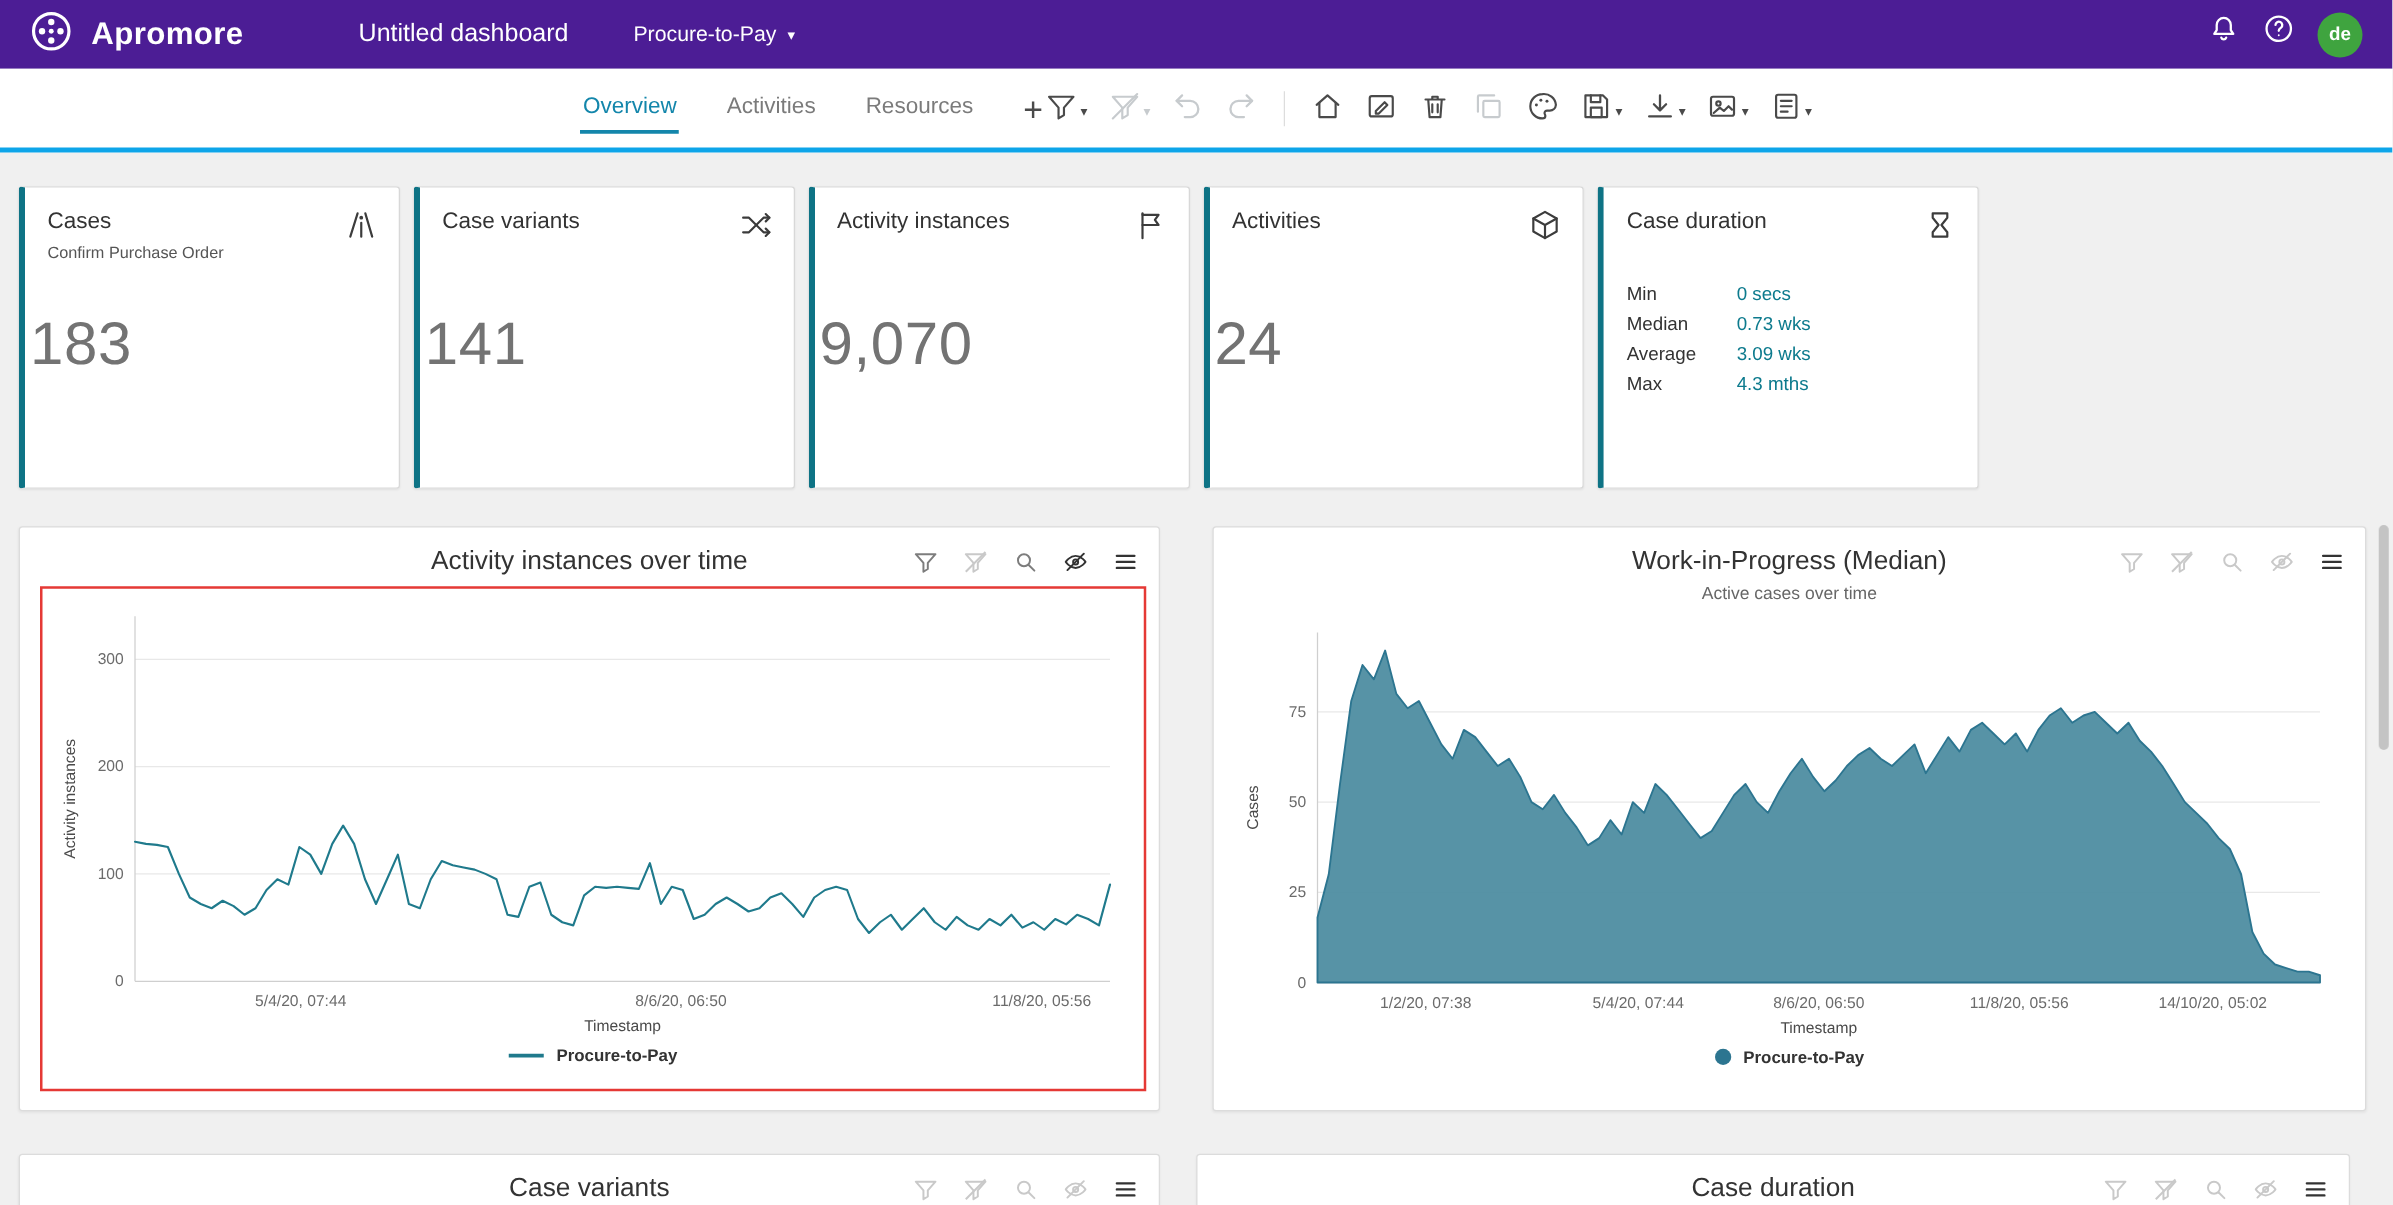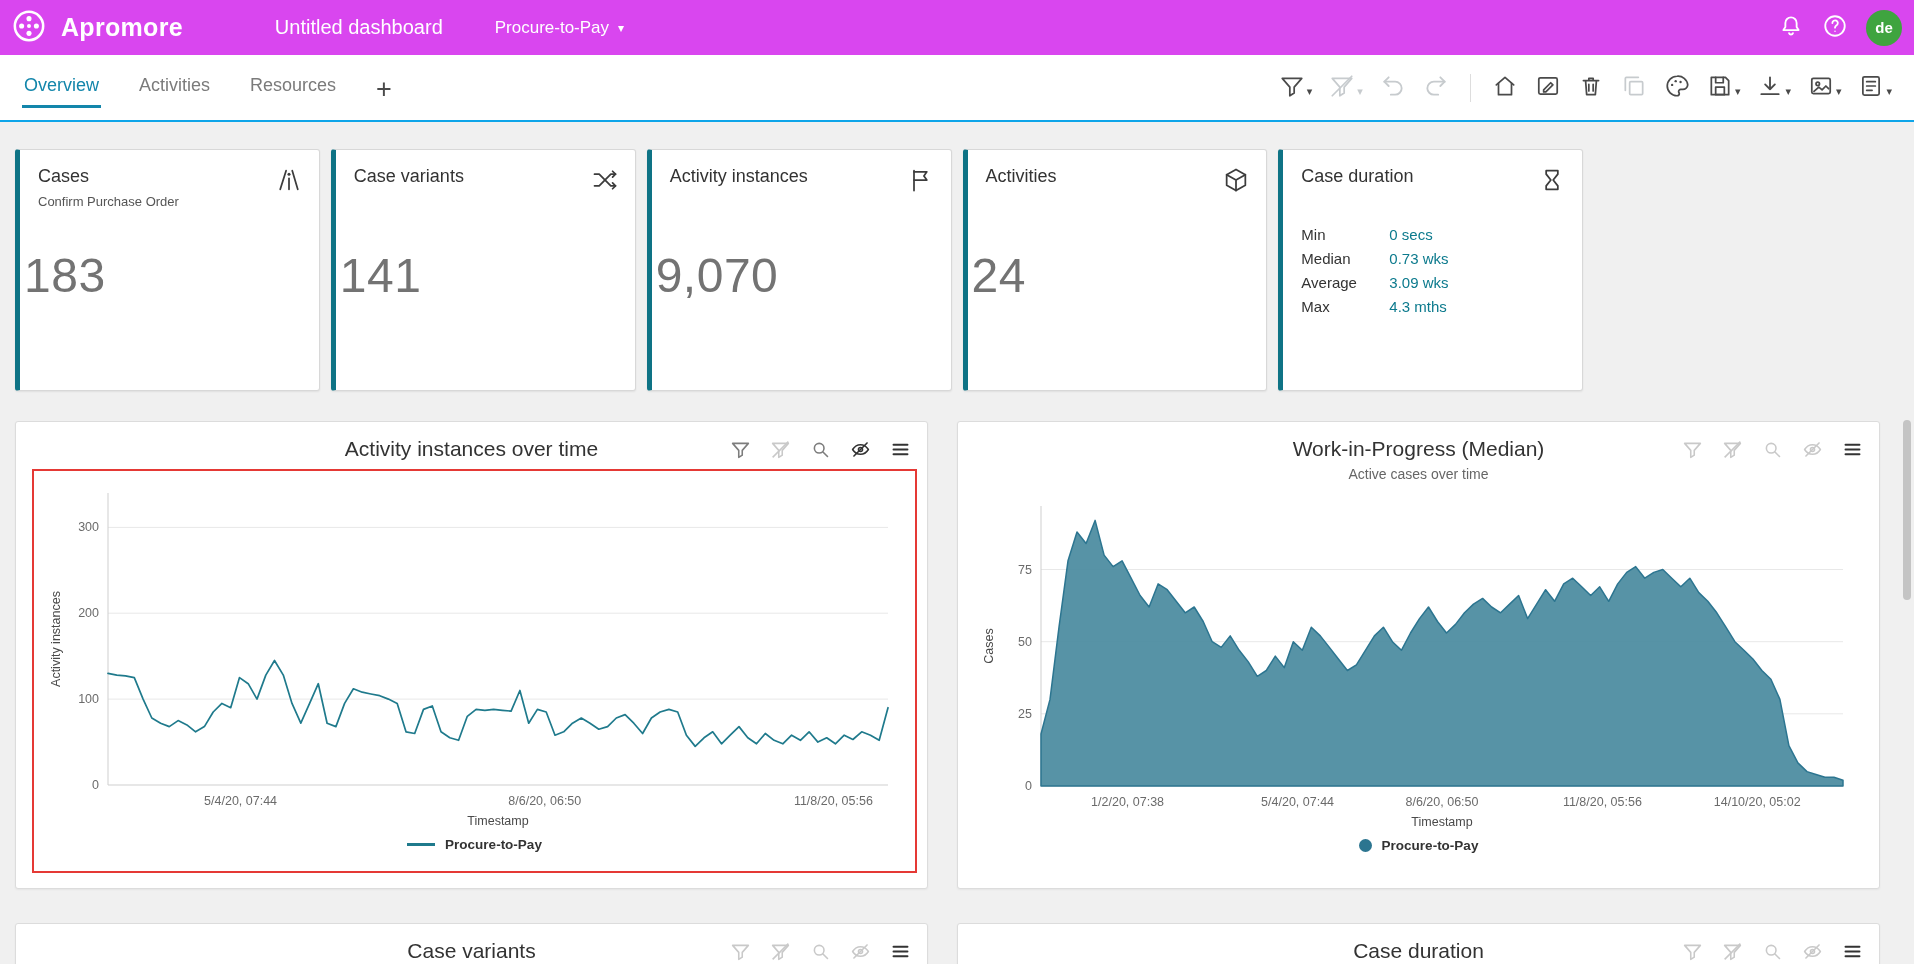--- a/index.html
+++ b/index.html
@@ -1,32 +1,32 @@
 <!DOCTYPE html>
 <html><head>
 <meta charset="utf-8">
 <style>
   *{margin:0;padding:0;box-sizing:border-box}
   html,body{width:1914px;height:964px;overflow:hidden;background:#f0f0f0;
     font-family:"Liberation Sans",sans-serif;color:#333}
   button{font-family:inherit}
 
   
-  .navbar{height:55px;background:#d946ef;display:flex;align-items:center;padding:0 12px;color:#fff}
+  .navbar{height:55px;background:#4c1d95;display:flex;align-items:center;padding:0 24px;color:#fff}
   .brand-wrap{display:flex;align-items:center;gap:15px}
   .brand{font-size:25px;font-weight:bold;letter-spacing:.3px}
   .dash-title{font-size:20px;margin-left:92px;font-weight:500}
   .log-selector{display:flex;align-items:center;gap:9px;font-size:17px;color:#fff;background:none;border:none;cursor:pointer;margin-left:52px}
   .caret{font-size:12px;line-height:1}
-  .nav-right{margin-left:auto;display:flex;align-items:center;gap:18px}
+  .nav-right{margin-left:auto;display:flex;align-items:flex-start;gap:18px}
   .nav-icon-btn{background:none;border:none;color:#fff;cursor:pointer;display:flex}
   .avatar{width:36px;height:36px;border-radius:50%;background:#3fa43f;color:#fff;font-size:15px;display:flex;align-items:center;justify-content:center;font-weight:bold;cursor:pointer}
 
   
-  .tabbar{height:67px;background:#fff;border-bottom:2px solid #0ea5e9;display:flex;align-items:center;justify-content:space-between;padding:0 22px}
+  .tabbar{height:67px;background:#fff;border-bottom:4px solid #0ea5e9;display:flex;align-items:center;justify-content:center;padding:0 22px}
   .tabs{display:flex;align-items:center;gap:36px}
   .tab{background:none;border:none;font-size:18px;color:#7b7b7b;cursor:pointer;padding:8px 2px 9px;border-bottom:3px solid transparent}
   .tab.active{color:#1386ab;border-bottom-color:#1386ab}
   .tab.add{font-size:27px;color:#4a4a4a;padding-bottom:4px;border:none}
   .toolbar{display:flex;align-items:center;gap:17px}
   .tb-btn{background:none;border:none;display:flex;align-items:flex-end;gap:2px;color:#4a4a4a;cursor:pointer;padding:0}
   .tb-btn.disabled{color:#c7cbce;cursor:default}
   .tb-caret{font-size:11px;line-height:1;transform:translateY(-5px)}
   .tb-divider{width:1px;height:28px;background:#ddd;margin:0 4px}
   svg.ic{width:26px;height:26px}
@@ -42,21 +42,21 @@
   .card-sub{font-size:13px;color:#555;margin-top:7px}
   .card-icon{color:#3c3c3c}
   .card-value{position:absolute;top:98px;left:4px;font-size:48px;color:#737373;letter-spacing:.5px}
   .dur-grid{margin-top:28px;display:grid;grid-template-columns:88px auto;row-gap:7px;font-size:15px;align-items:center}
   .dur-label{color:#333}
   .dur-value{color:#0c7a8d}
   .tf{margin-top:32px;font-size:15px;color:#222;display:flex;flex-direction:column;gap:7px;align-items:flex-start}
   .tf-arrow{font-size:21px;font-weight:bold;color:#222;margin-left:4px;line-height:1}
 
   
-  .charts-row{display:grid;grid-template-columns:913px 923px;gap:29px;margin:30px 15px 0}
+  .charts-row{display:grid;grid-template-columns:913px 923px;gap:42px;margin:30px 15px 0}
   .panel{background:#fff;border:1px solid #dcdcdc;border-radius:3px;box-shadow:0 1px 2px rgba(0,0,0,.05);height:468px;position:relative;overflow:hidden}
   .panel-header{position:relative;padding-top:15px;text-align:center}
   .panel-title{font-size:21px;color:#333}
   .panel-sub{font-size:14px;color:#666;margin-top:5px}
   .panel-toolbar{position:absolute;right:16px;top:17px;display:flex;gap:19px;align-items:center}
   .ct-btn{background:none;border:none;cursor:pointer;display:flex;padding:0;color:#7d7d7d}
   .ct-btn.faded{color:#c9c9c9}
   .ct-btn.dark{color:#333}
   .select-box{margin:8px 10px 0 16px;border:2px solid #e53935;padding:10px 2px 6px;height:404px}
   .chart-wrap{display:flex;justify-content:center}

